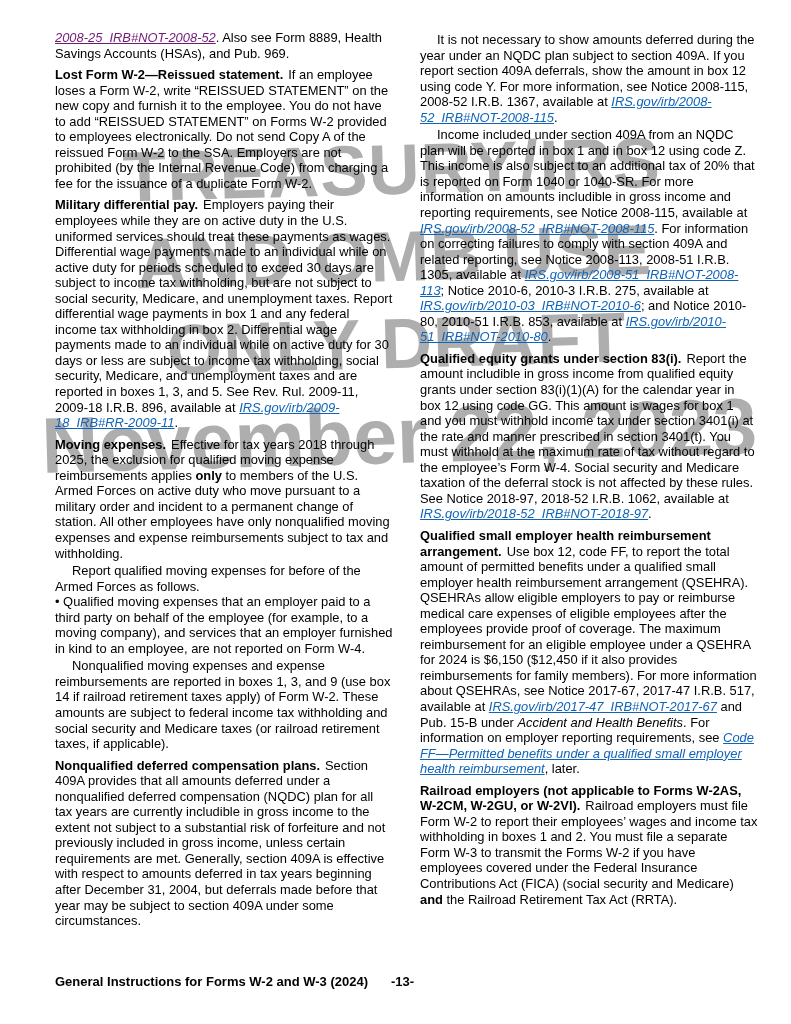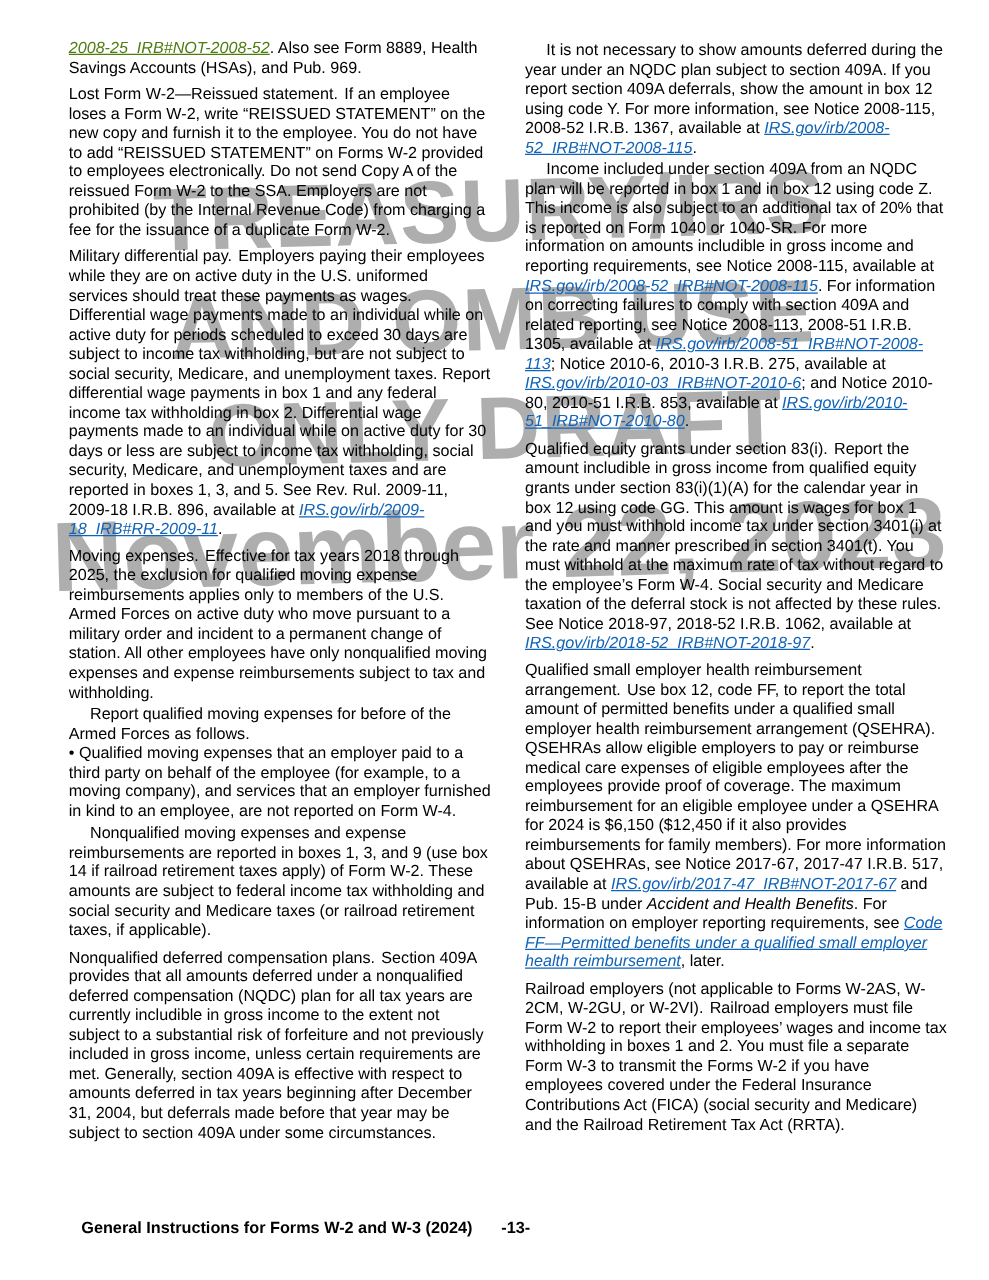--- a/index.html
+++ b/index.html
@@ -16,42 +16,42 @@
   .col {
     position:absolute; top:30px; width:338px; font-size:12.9px; line-height:15.55px;
     z-index:1; text-align:left;
   }
   .col-left  { left:55px; }
   .col-right { left:420px; }
   p.blk { margin:0; }
   p.h   { margin-top:6px; }
   p.pi  { text-indent:17px; margin-top:2px; }
   p.li::before { content:"•\00a0"; }
-  .b { font-weight:normal; }
+  .b { font-weight:bold; }
   .i { font-style:italic; }
   .lead { margin-right:5px; }
   a.lnk { text-decoration:underline; cursor:pointer; overflow-wrap:break-word; }
   .footer {
-    position:absolute; left:65px; top:974px; width:691px; z-index:1;
+    position:absolute; left:55px; top:974px; width:691px; z-index:1;
     font-weight:bold; font-size:13px;
   }
   .footer-page { position:absolute; left:336px; top:0; }
 </style>
 </head>
 <body>
 
 <div class="watermark" style="color: rgb(174, 174, 174);">
   <div class="wm-line">TREASURY/IRS</div>
   <div class="wm-line">AND OMB USE</div>
   <div class="wm-line">ONLY DRAFT</div>
   <div class="wm-line wm-date">November 22, 2023</div>
 </div>
 
 <div class="col col-left" id="col-left">
-    <p class="blk p"><a href="#" class="i lnk" style="color: #4d7c0f;">2008-25_IRB#NOT-2008-52</a><span>. Also see Form 8889, Health Savings Accounts (HSAs), and Pub. 969.</span></p>
+    <p class="blk p"><a href="#" class="i lnk" style="color: #701a75;">2008-25_IRB#NOT-2008-52</a><span>. Also see Form 8889, Health Savings Accounts (HSAs), and Pub. 969.</span></p>
     <p class="blk h"><span class="b lead">Lost Form W-2—Reissued statement.</span><span>If an employee loses a Form W-2, write “REISSUED STATEMENT” on the new copy and furnish it to the employee. You do not have to add “REISSUED STATEMENT” on Forms W-2 provided to employees electronically. Do not send Copy A of the reissued Form W-2 to the SSA. Employers are not prohibited (by the Internal Revenue Code) from charging a fee for the issuance of a duplicate Form W-2.</span></p>
     <p class="blk h"><span class="b lead">Military differential pay.</span><span>Employers paying their employees while they are on active duty in the U.S. uniformed services should treat these payments as wages. Differential wage payments made to an individual while on active duty for periods scheduled to exceed 30 days are subject to income tax withholding, but are not subject to social security, Medicare, and unemployment taxes. Report differential wage payments in box 1 and any federal income tax withholding in box 2. Differential wage payments made to an individual while on active duty for 30 days or less are subject to income tax withholding, social security, Medicare, and unemployment taxes and are reported in boxes 1, 3, and 5. See Rev. Rul. 2009-11, 2009-18 I.R.B. 896, available at </span><a href="#" class="i lnk" style="color: rgb(15, 99, 184);">IRS.gov/irb/2009-18_IRB#RR-2009-11</a><span>.</span></p>
     <p class="blk h"><span class="b lead">Moving expenses.</span><span>Effective for tax years 2018 through 2025, the exclusion for qualified moving expense reimbursements applies </span><span class="b">only</span><span> to members of the U.S. Armed Forces on active duty who move pursuant to a military order and incident to a permanent change of station. All other employees have only nonqualified moving expenses and expense reimbursements subject to tax and withholding.</span></p>
     <p class="blk pi"><span>Report qualified moving expenses for before of the Armed Forces as follows.</span></p>
     <p class="blk li"><span>Qualified moving expenses that an employer paid to a third party on behalf of the employee (for example, to a moving company), and services that an employer furnished in kind to an employee, are not reported on Form W-4.</span></p>
     <p class="blk pi"><span>Nonqualified moving expenses and expense reimbursements are reported in boxes 1, 3, and 9 (use box 14 if railroad retirement taxes apply) of Form W-2. These amounts are subject to federal income tax withholding and social security and Medicare taxes (or railroad retirement taxes, if applicable).</span></p>
     <p class="blk h"><span class="b lead">Nonqualified deferred compensation plans.</span><span>Section 409A provides that all amounts deferred under a nonqualified deferred compensation (NQDC) plan for all tax years are currently includible in gross income to the extent not subject to a substantial risk of forfeiture and not previously included in gross income, unless certain requirements are met. Generally, section 409A is effective with respect to amounts deferred in tax years beginning after December 31, 2004, but deferrals made before that year may be subject to section 409A under some circumstances.</span></p>
   </div>
 <div class="col col-right" id="col-right">
     <p class="blk pi"><span>It is not necessary to show amounts deferred during the year under an NQDC plan subject to section 409A. If you report section 409A deferrals, show the amount in box 12 using code Y. For more information, see Notice 2008-115, 2008-52 I.R.B. 1367, available at </span><a href="#" class="i lnk" style="color: rgb(15, 99, 184);">IRS.gov/irb/2008-52_IRB#NOT-2008-115</a><span>.</span></p>

